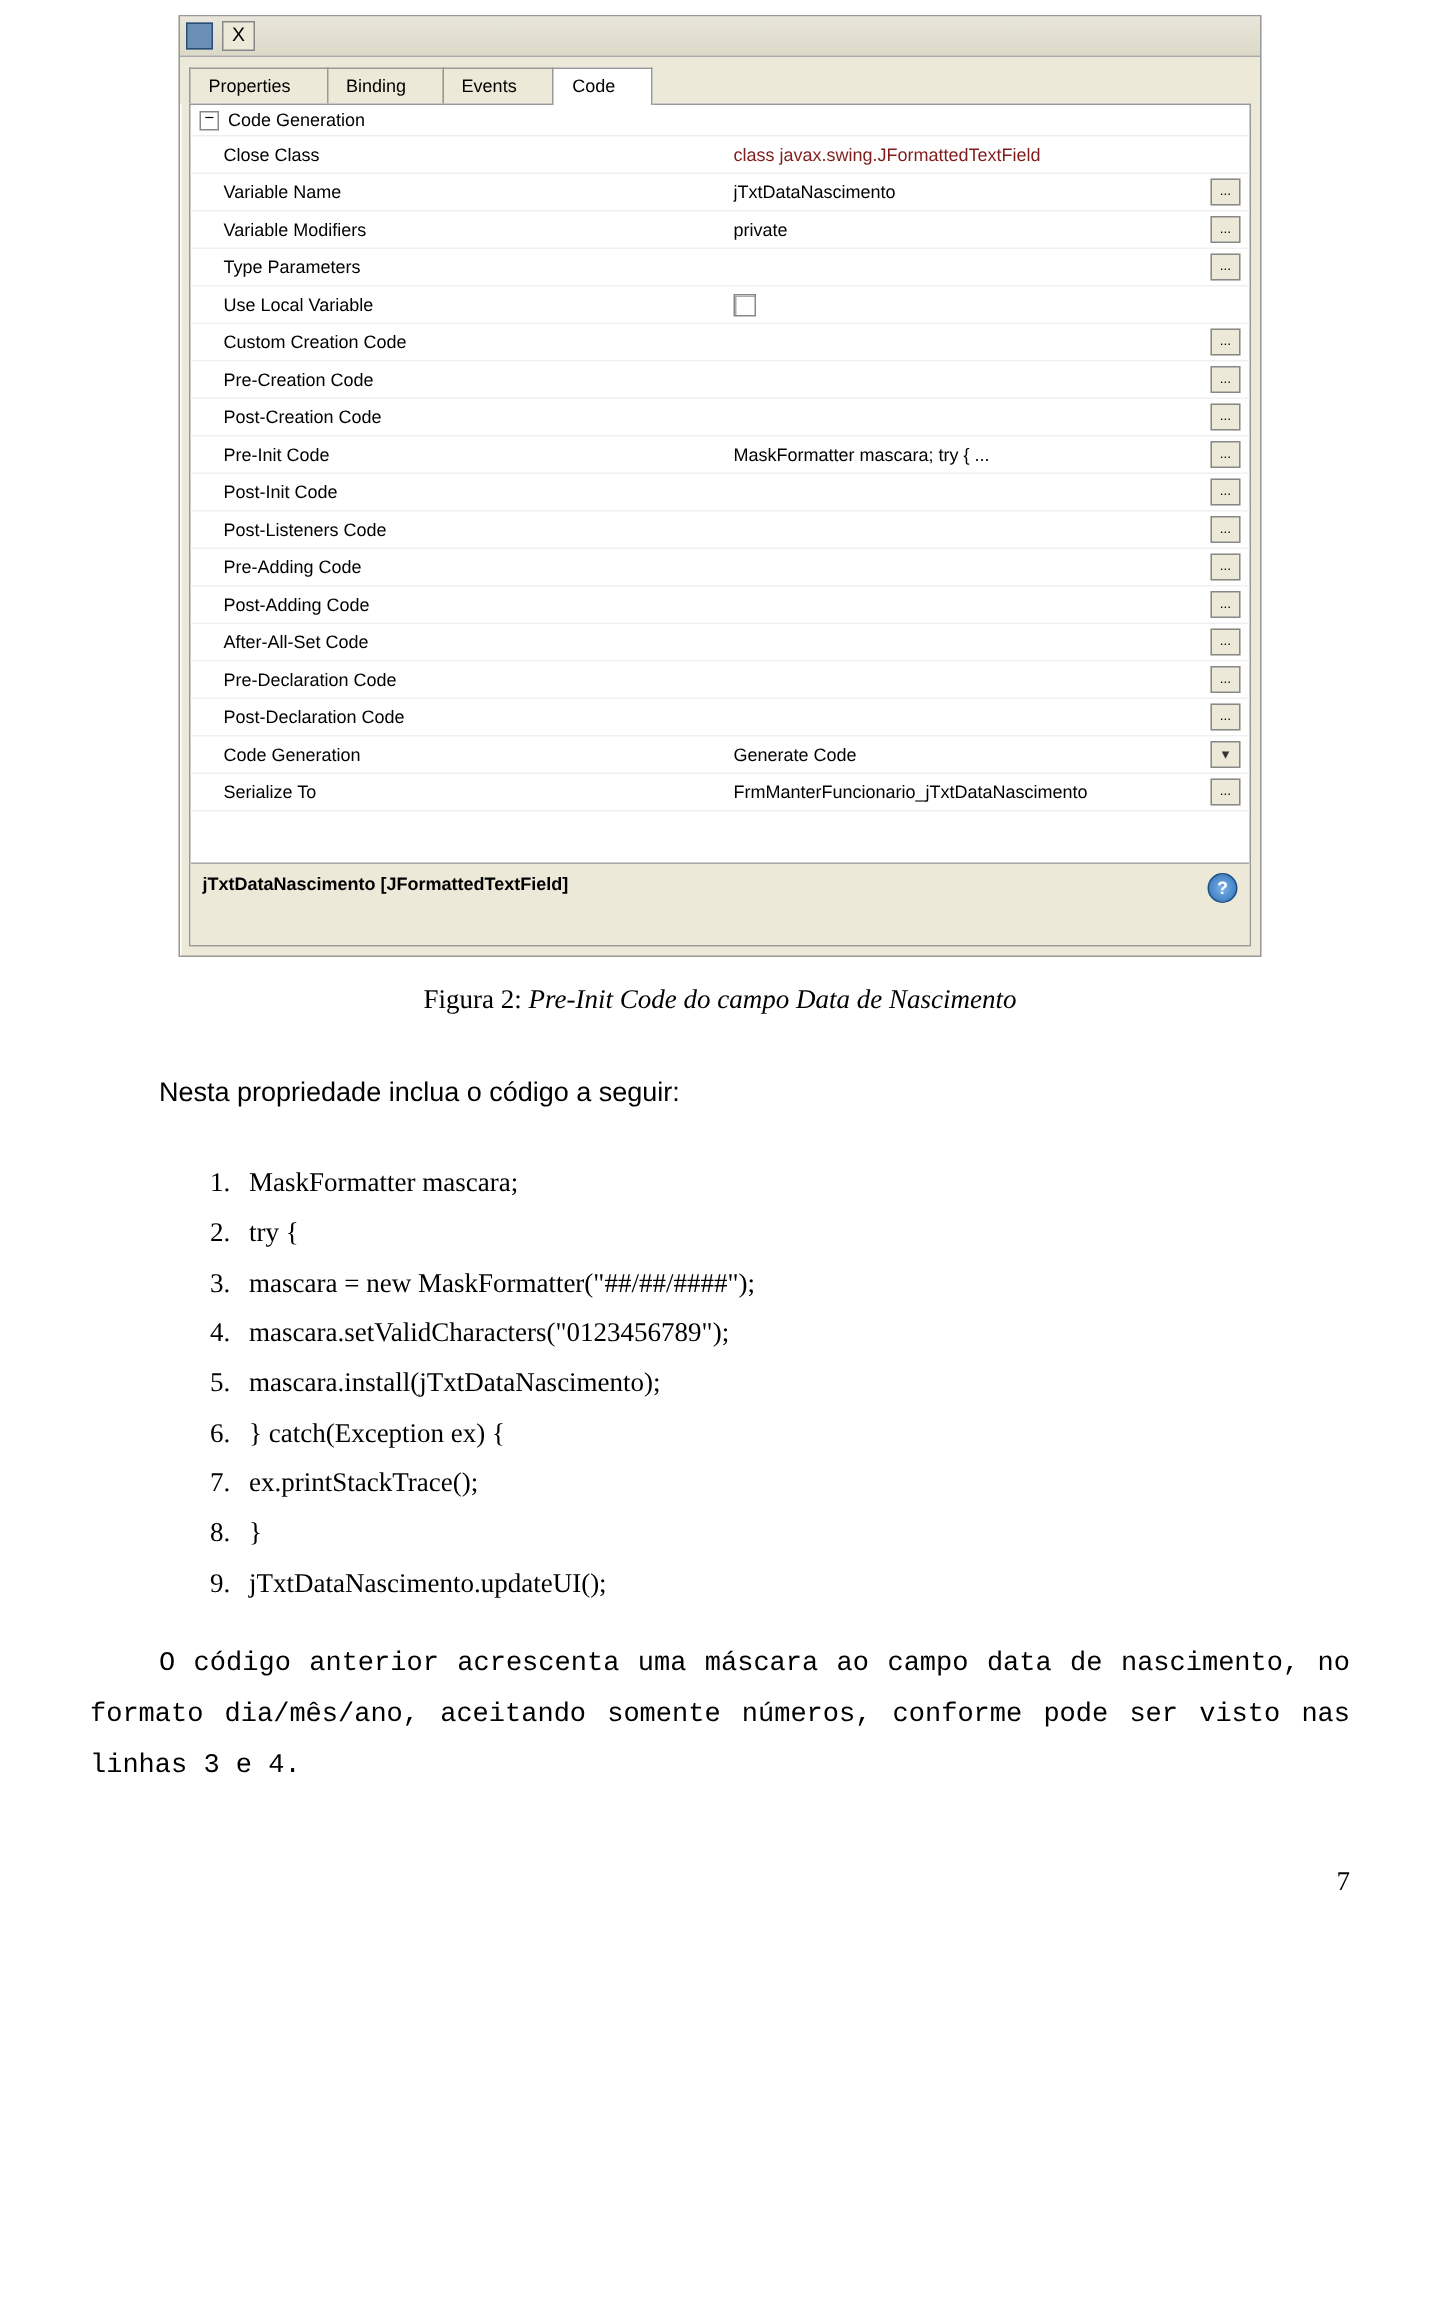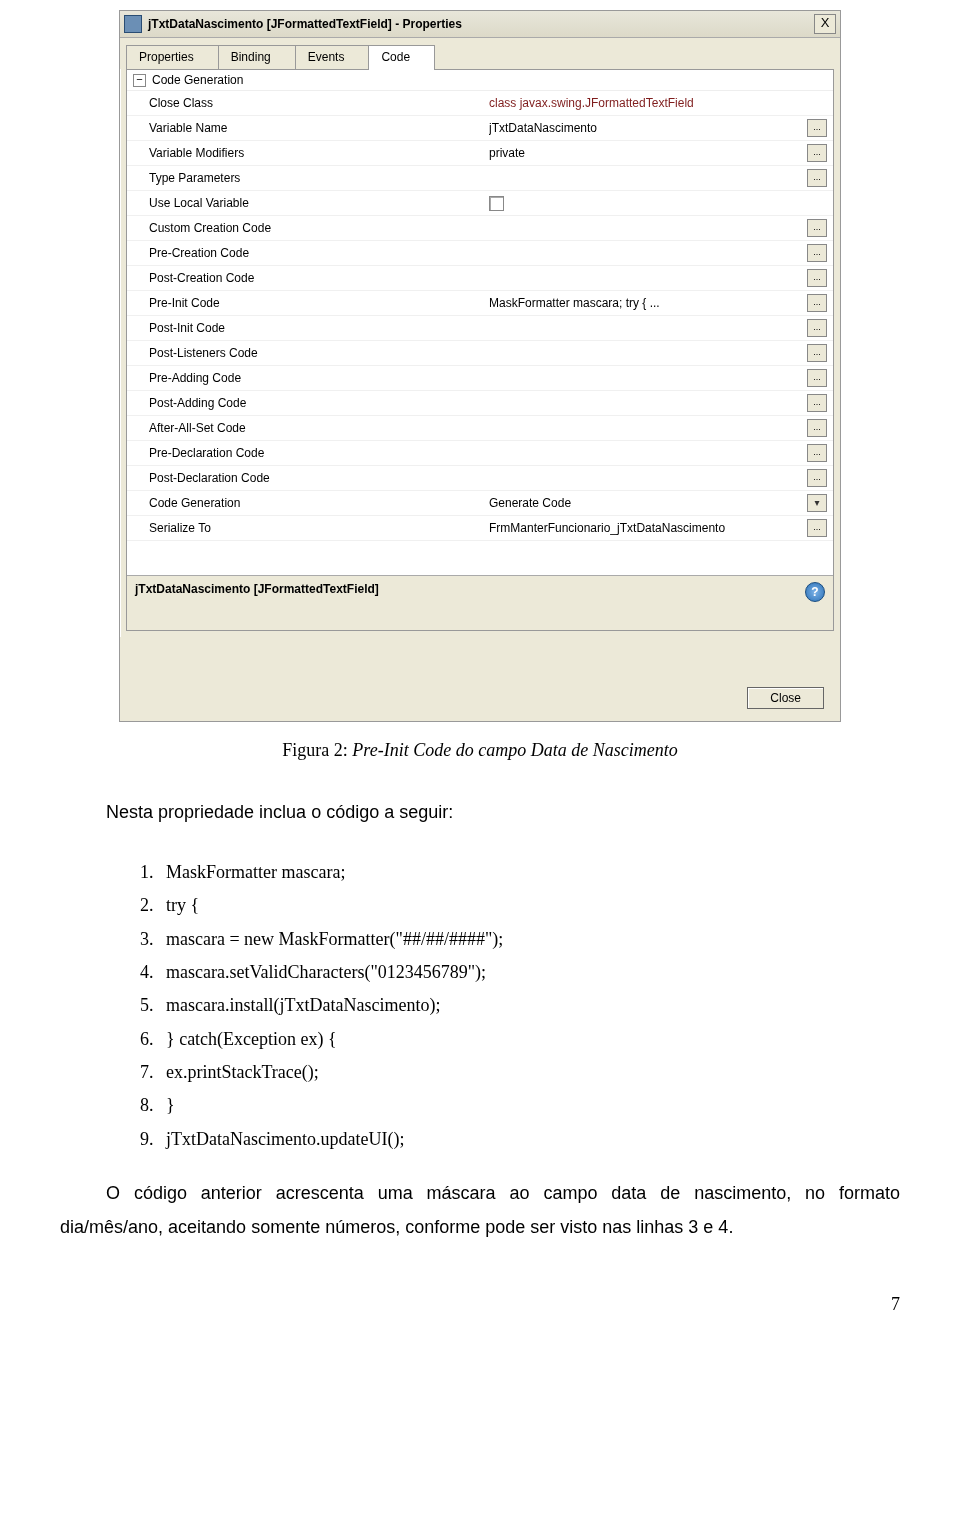--- a/index.html
+++ b/index.html
@@ -198,21 +198,21 @@
   }
   ol.code {
     font-family: "Times New Roman", serif;
     font-size: 18px;
     line-height: 1.85;
     margin: 6px 0 20px 78px;
     padding-left: 20px;
   }
   ol.code li { padding-left: 8px; }
   .para {
-    font-family: Liberation Sans, sans-serif;
+    font-family: Liberation Mono, monospace;
     font-size: 18px;
     line-height: 1.9;
     text-align: justify;
     text-indent: 46px;
     margin: 6px 0 0 0;
   }
   .pagenum {
     font-family: "Times New Roman", serif;
     font-size: 18px;
     text-align: right;
@@ -220,21 +220,20 @@
   }
 </style>
 </head>
 <body>
 
 <div class="page">
 
   <div class="dialog">
     <div class="titlebar">
       <span class="ticon"></span>
-      <span class="title">jTxtDataNascimento [JFormattedTextField] - Properties</span>
       <span class="closebtn">X</span>
     </div>
 
     <div class="tabs" id="tabs">
         <div class="tab">Properties</div>
         <div class="tab">Binding</div>
         <div class="tab">Events</div>
         <div class="tab active">Code</div>
       </div>
 
@@ -369,23 +368,20 @@
             </span>
           </div>
         </div>
 
       <div class="descbar">
         <span class="dtitle">jTxtDataNascimento [JFormattedTextField]</span>
         <span class="helpicon">?</span>
       </div>
     </div>
 
-    <div class="dialog-footer">
-      <span class="closebutton">Close</span>
-    </div>
   </div>
 
   <p class="caption">
     <span class="fignum">Figura 2:  </span><span class="figtitle">Pre-Init Code do campo Data de Nascimento</span>
   </p>
 
   <p class="bodytext">Nesta propriedade inclua o código a seguir:</p>
 
   <ol class="code" id="codelist">
       <li>MaskFormatter mascara;</li>

